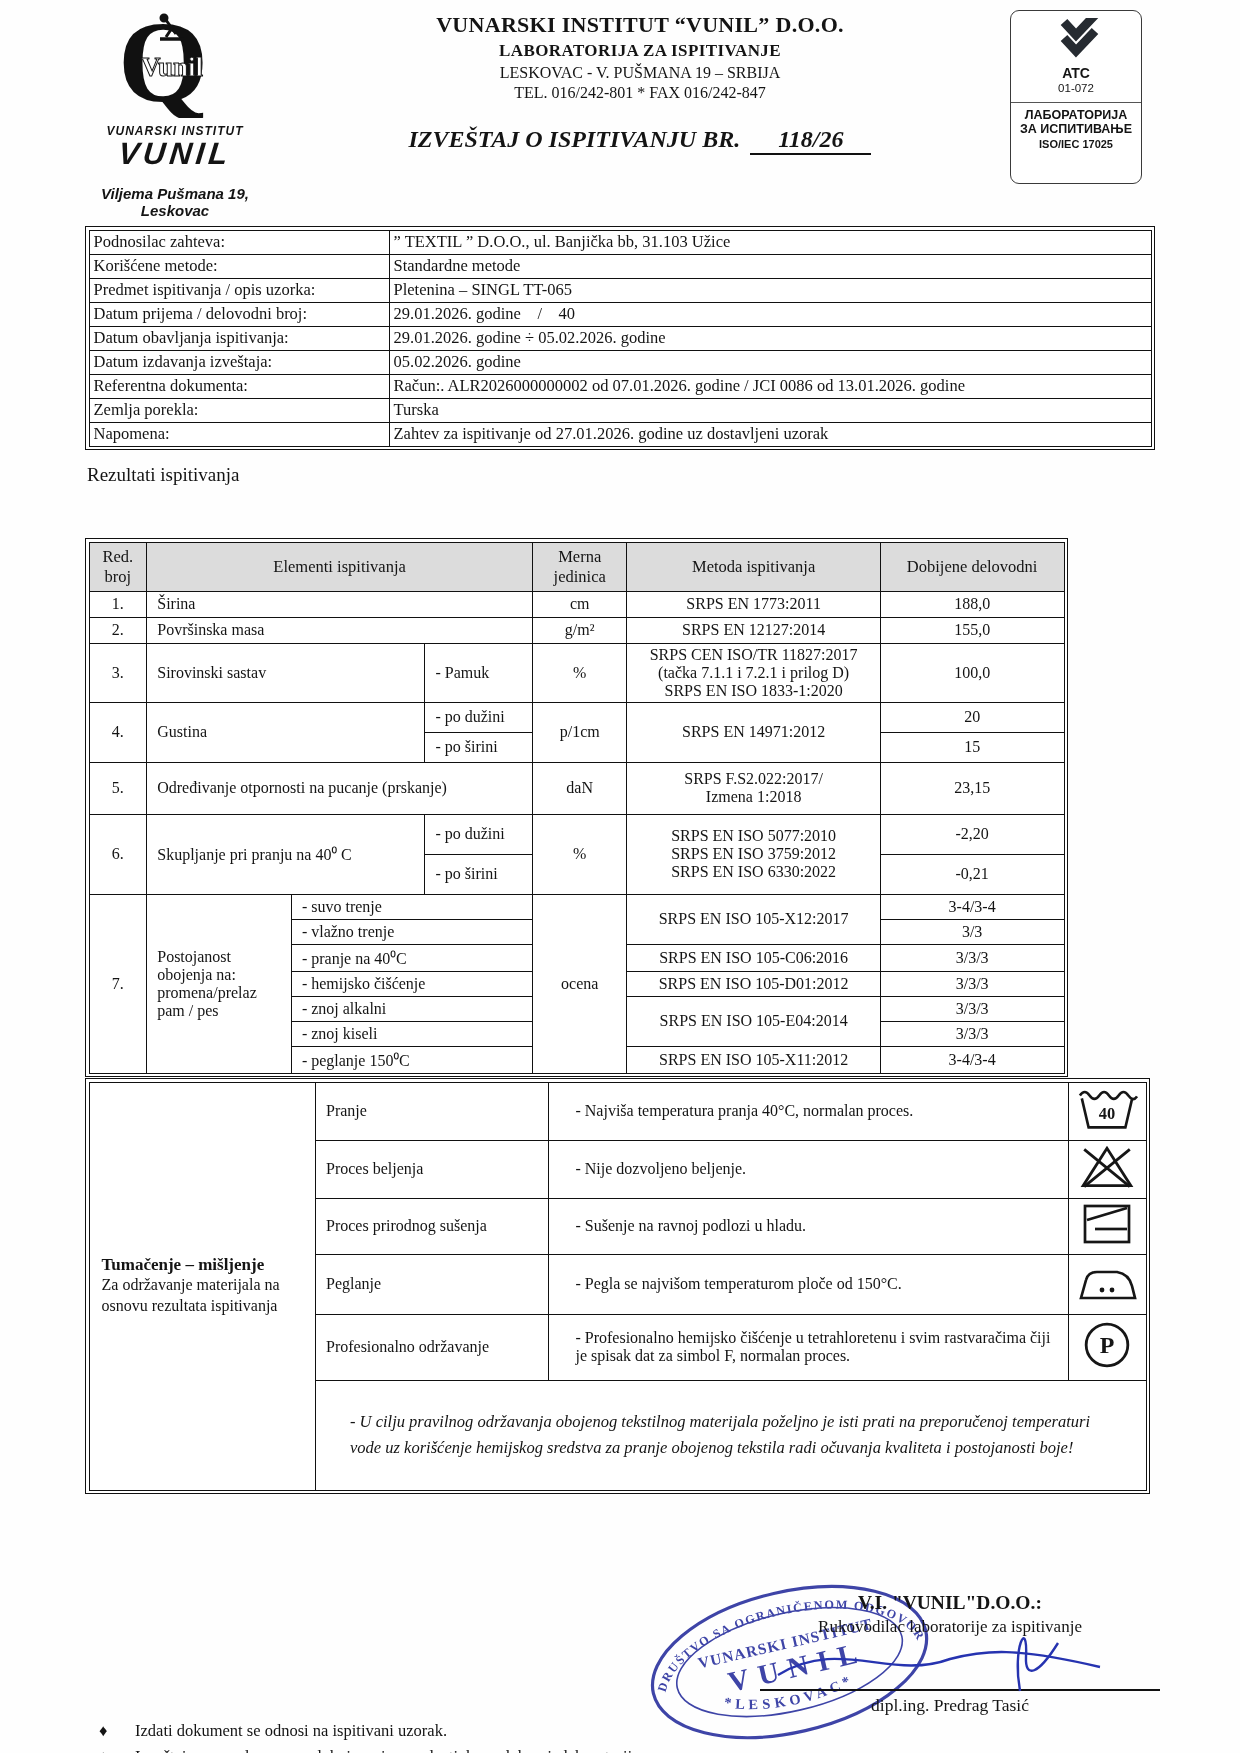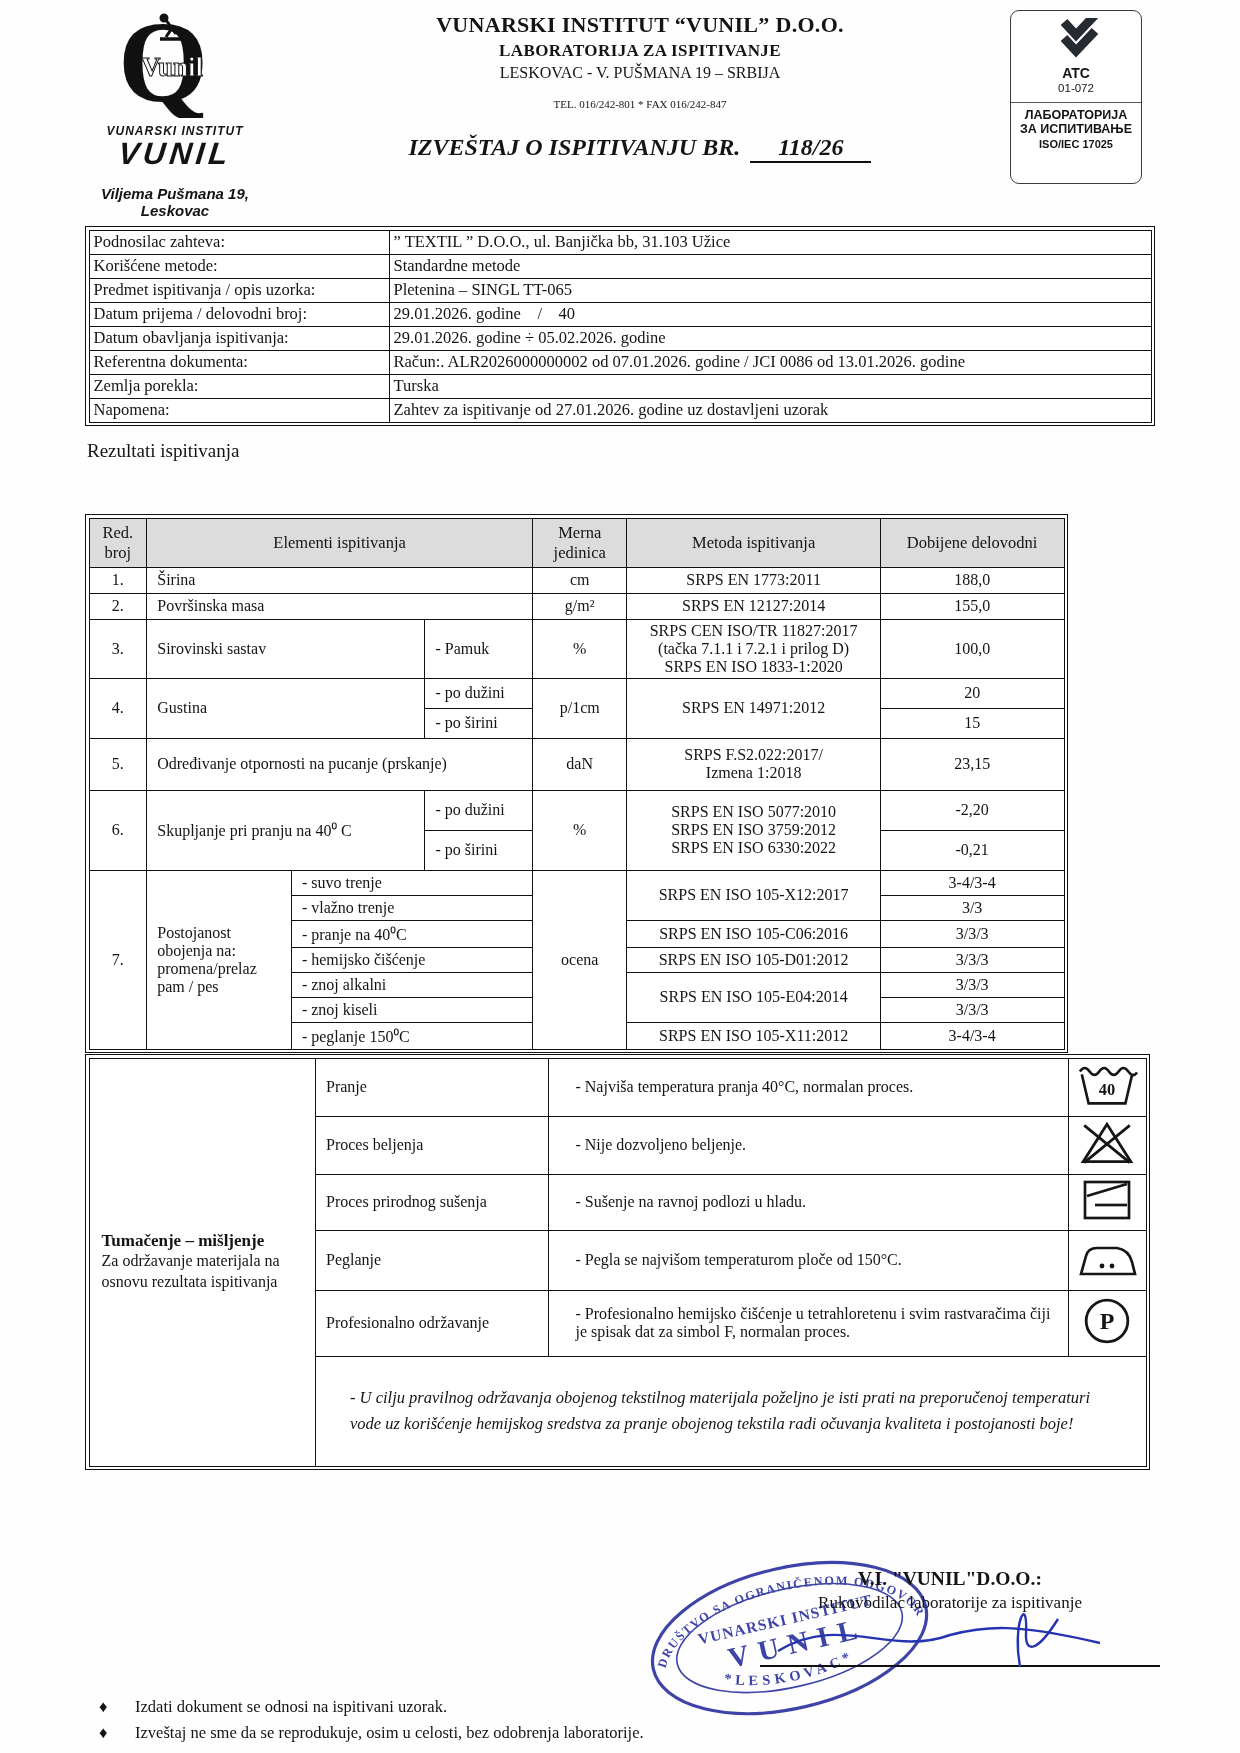--- a/index.html
+++ b/index.html
@@ -16,21 +16,21 @@
   .top-header { position:relative; height:212px; }
   .logo-block { position:absolute; left:86px; top:6px; width:178px; text-align:center; }
   .logo-inst { font-family:"Liberation Sans",sans-serif; font-weight:bold; font-style:italic; font-size:12px; letter-spacing:1px; margin-top:2px; }
   .logo-brand { font-family:"Liberation Sans",sans-serif; font-weight:bold; font-style:italic; font-size:31px; letter-spacing:4px; line-height:1; transform:skewX(-6deg); }
   .logo-street { font-family:"Liberation Sans",sans-serif; font-weight:bold; font-style:italic; font-size:15px; margin-top:16px; }
 
   .center-block { position:absolute; left:290px; right:250px; top:12px; text-align:center; }
   .org-name { font-size:22px; font-weight:bold; letter-spacing:.3px; }
   .lab-name { font-size:17px; font-weight:bold; margin-top:3px; letter-spacing:.4px; }
   .addr-line { font-size:16px; margin-top:3px; }
-  .tel-line  { font-size:11px; margin-top:16px; }
+  .tel-line  { font-size:16px; margin-top:2px; }
   .report-title { margin-top:24px; font-size:24px; font-weight:bold; font-style:italic; white-space:nowrap; }
   .report-no { display:inline-block; border-bottom:2.5px solid #111; padding:0 28px; margin-left:10px; }
 
   .atc-box {
     position:absolute; right:98px; top:10px; width:132px; height:174px;
     border:1.6px solid #3a3a3a; border-radius:9px; text-align:center; padding-top:7px;
     font-family:"Liberation Sans",sans-serif; background:#fff;
   }
   .atc-name { font-size:14px; font-weight:bold; margin-top:1px; }
   .atc-code { font-size:11.5px; margin-top:1px; }
@@ -154,20 +154,24 @@
               <td class="lbl">Predmet ispitivanja / opis uzorka:</td>
               <td>Pletenina – SINGL TT-065</td>
             </tr>
           <tr>
               <td class="lbl">Datum prijema / delovodni broj:</td>
               <td>29.01.2026. godine&nbsp;&nbsp;&nbsp;&nbsp;/&nbsp;&nbsp;&nbsp;&nbsp;40</td>
             </tr>
           <tr>
               <td class="lbl">Datum obavljanja ispitivanja:</td>
               <td>29.01.2026. godine ÷ 05.02.2026. godine</td>
+            </tr>
+          <tr>
+              <td class="lbl">Datum izdavanja izveštaja:</td>
+              <td>05.02.2026. godine</td>
             </tr>
           <tr>
               <td class="lbl">Referentna dokumenta:</td>
               <td>Račun:. ALR2026000000002 od 07.01.2026. godine  /  JCI 0086 od 13.01.2026. godine</td>
             </tr>
           <tr>
               <td class="lbl">Zemlja porekla:</td>
               <td>Turska</td>
             </tr>
           <tr>
@@ -401,20 +405,21 @@
 
       <div class="sig-block">
         <div class="sig-company">V.I. "VUNIL"D.O.O.:</div>
         <div class="sig-role">Rukovodilac laboratorije za ispitivanje</div>
         <div class="sig-line">
           <svg class="sig-scribble" viewBox="0 0 360 84">
             <path d="M8 62 C 70 24, 120 68, 180 46 C 215 37, 245 34, 330 54" stroke="#2633b0" stroke-width="2.4" fill="none"></path>
             <path d="M250 78 C 242 34, 258 4, 256 44 C 255 66, 268 62, 288 30" stroke="#2633b0" stroke-width="2.4" fill="none"></path>
           </svg>
         </div>
+        <div class="sig-name">dipl.ing. Predrag Tasić</div>
       </div>
 
       <div class="bullets">
         <div class="bullet-row">
           <span class="bullet-glyph">♦</span>
           <span>Izdati dokument se odnosi na ispitivani uzorak.</span>
         </div>
         <div class="bullet-row">
           <span class="bullet-glyph">♦</span>
           <span>Izveštaj ne sme da se reprodukuje, osim u celosti, bez odobrenja laboratorije.</span>

